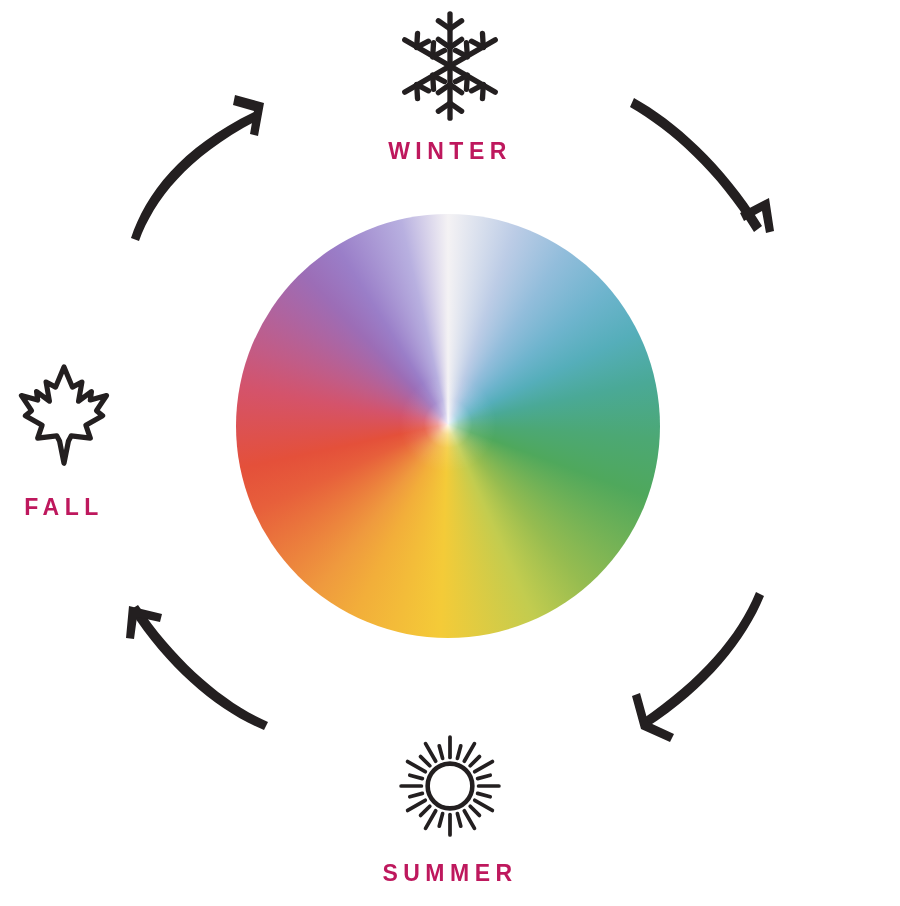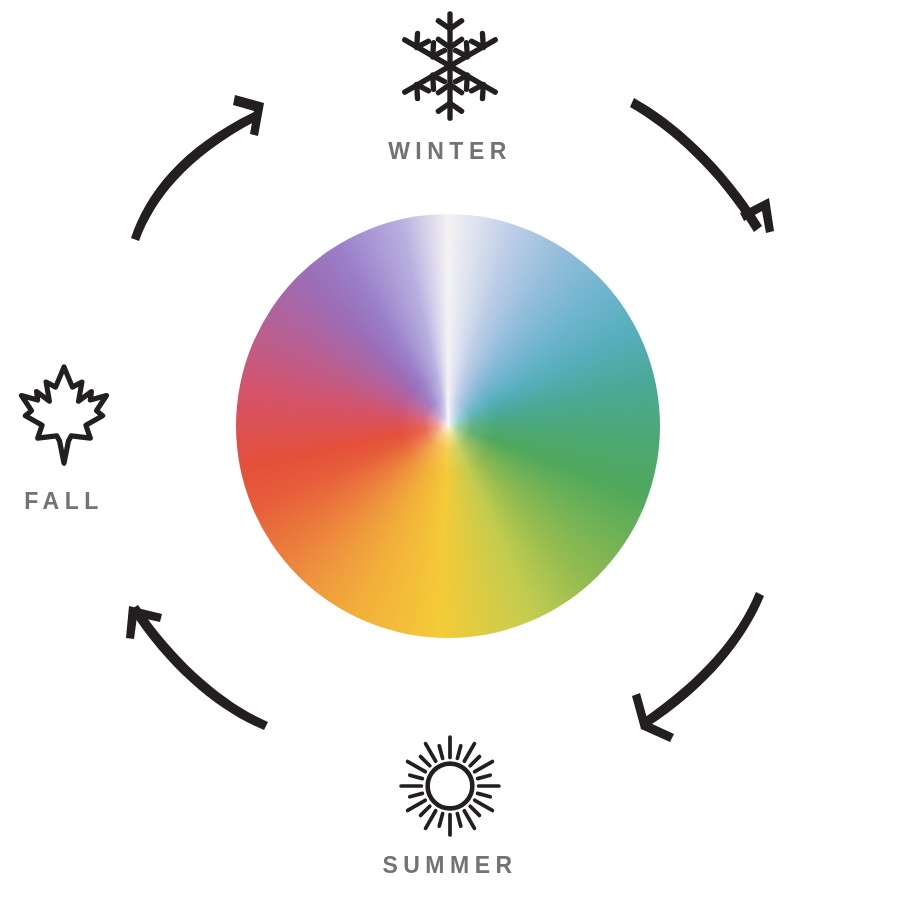--- a/index.html
+++ b/index.html
@@ -99,31 +99,31 @@
   .season .icon {
     display: block;
     line-height: 0;
   }
   .season .label {
     margin-top: 14px;
     font-family: "Liberation Sans", sans-serif;
     font-weight: 700;
     font-size: 23px;
     letter-spacing: 5.5px;
-    color: #737373;
+    color: #be185d;
     white-space: nowrap;
   }
 
   #season-winter { left: 0; right: 0; top: 8px; }
   #season-spring { right: 6px;  top: 368px; align-items: center; }
-  #season-summer { left: 0; right: 0; top: 734px; }
+  #season-summer { left: 0; right: 0; top: 734px; gap: 8px; }
   #season-fall   { left: 8px;  top: 358px; align-items: center; }
 
   #season-spring .label,
-  #season-fall .label { margin-top: 18px; }
+  #season-fall .label { margin-top: 24px; }
 
   
   .arrow-svg {
     position: absolute;
     overflow: visible;
     pointer-events: none;
   }
   .arrow-stroke {
     fill: #231f20;
   }

